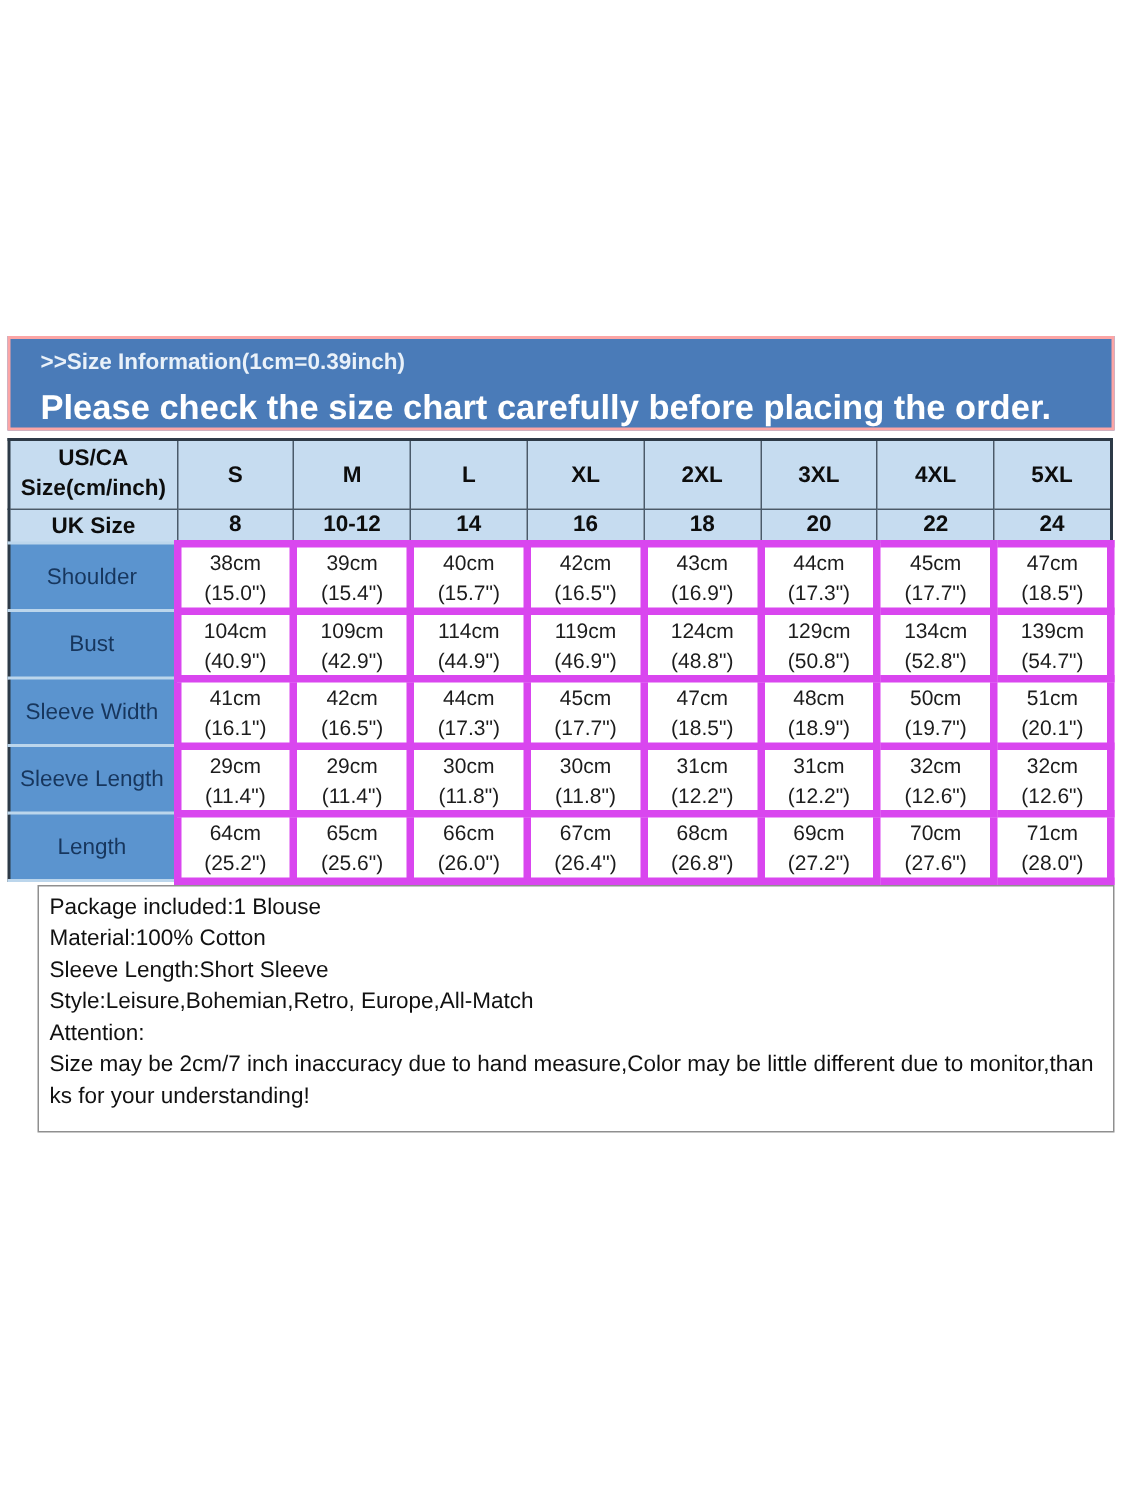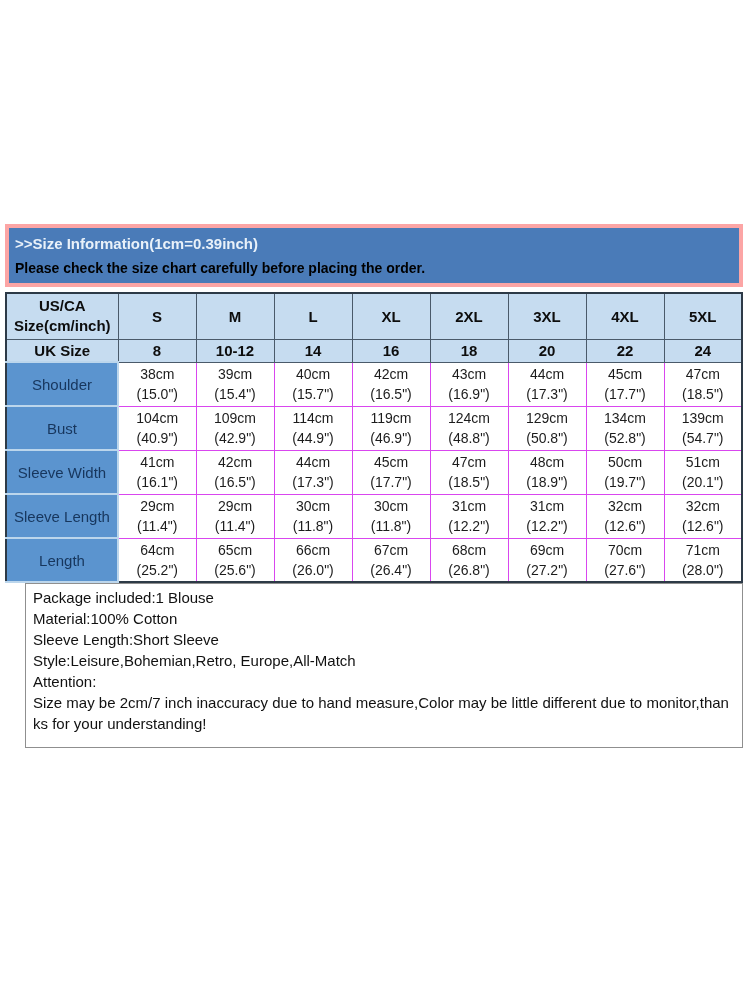--- a/index.html
+++ b/index.html
@@ -9,32 +9,32 @@
     background: #ffffff;
     font-family: "Liberation Sans", "DejaVu Sans", sans-serif;
     position: relative;
     overflow: hidden;
   }
   .page { position: absolute; left: 5px; top: 224px; width: 738px; }
 
   
   .banner {
     background: #4a7bb8;
-    border: 4px solid #fca5a5;
+    border: 2px solid #fca5a5;
     height: 63px;
-    padding: 7px 0 0 6px;
+    padding: 7px 0 0 20px;
   }
   .banner-title {
     color: #e9f1f9;
     font-size: 15px;
     font-weight: bold;
   }
   .banner-subtitle {
-    color: #000000;
-    font-size: 14px;
+    color: #ffffff;
+    font-size: 23px;
     font-weight: bold;
     margin-top: 8px;
   }
 
   
   .size-table {
     width: 100%;
     border-collapse: collapse;
     table-layout: fixed;
     margin-top: 5px;
@@ -49,21 +49,21 @@
     font-size: 15px;
     border: 1px solid #4a5a6a;
   }
   .head-row td { height: 46px; }
   .corner-line { line-height: 20px; }
   .region-row td { height: 23px; }
   .measure-row td {
     background: #ffffff;
     color: #1c1c1c;
     font-size: 14px;
-    border: 1px solid #d946ef;
+    border: 5px solid #d946ef;
     height: 44px;
   }
   .measure-label-cell {
     background: #5b94cf !important;
     color: #17365d !important;
     font-size: 15px !important;
     border: 2px solid #bcd6ec !important;
     border-left: 2px solid #2d3a47 !important;
   }
   .cm-line, .inch-line { line-height: 20px; }

